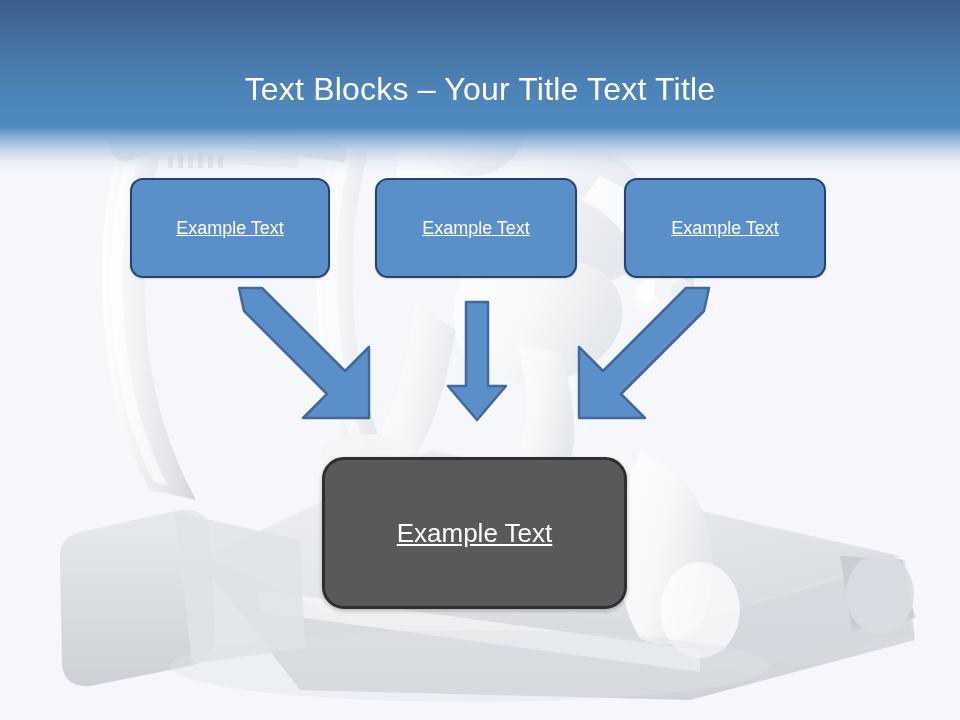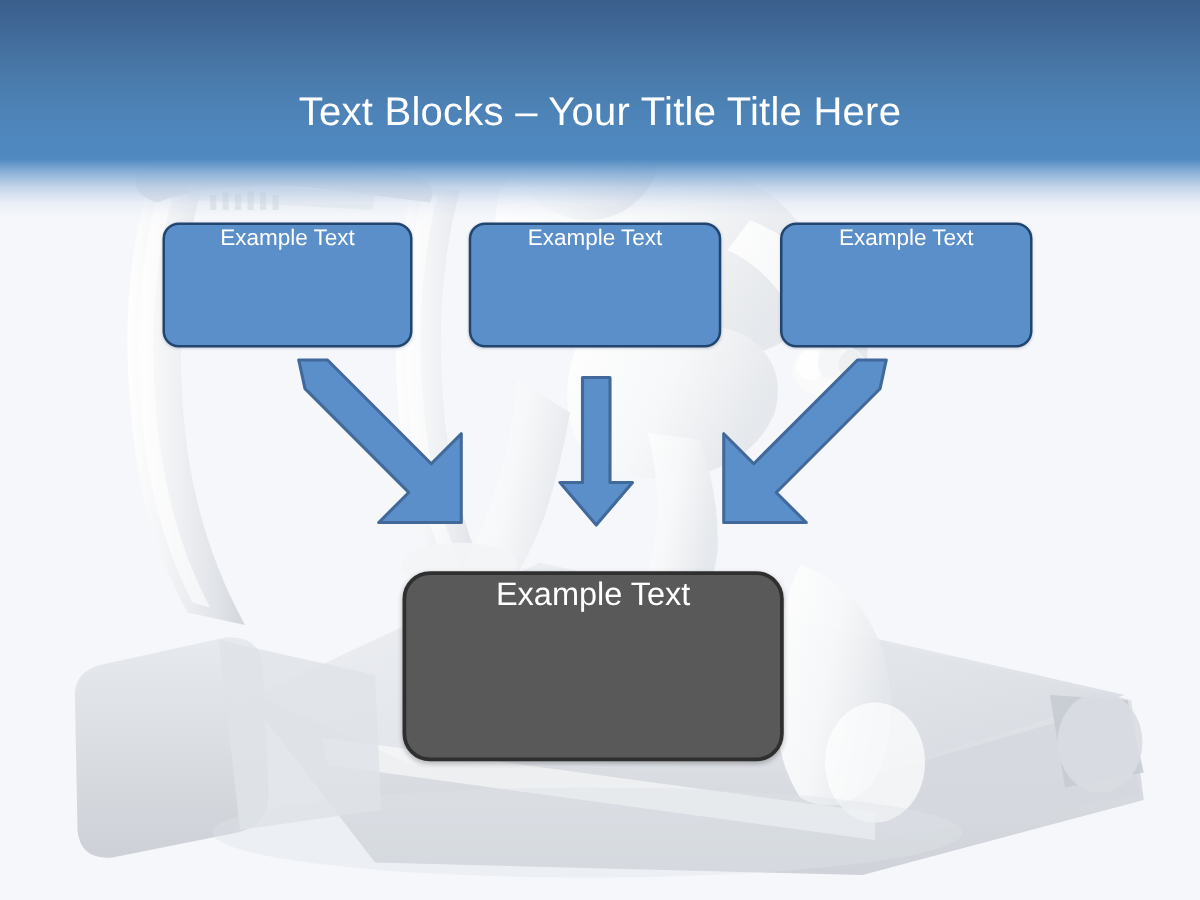--- a/index.html
+++ b/index.html
@@ -83,25 +83,26 @@
     width: 960px;
     height: 720px;
     z-index: 5;
   }
 
   
   .textbox {
     position: absolute;
     box-sizing: border-box;
     display: flex;
-    align-items: flex-start;
+    align-items: center;
     justify-content: center;
     text-align: center;
     color: #ffffff;
     z-index: 6;
+    text-decoration: underline;
   }
   .textbox.blue {
     background: #5b8fc9;
     border: 2px solid #21456f;
     border-radius: 13px;
     font-size: 18px;
     box-shadow: 0 1px 2px rgba(40,60,90,0.18);
   }
   .textbox.dark {
     background: #595959;
@@ -217,21 +218,21 @@
     </g>
 
     <ellipse cx="470" cy="120" rx="58" ry="56" fill="url(#gBody)" opacity="0.9"></ellipse>
 
     <ellipse cx="470" cy="666" rx="300" ry="36" fill="#dfe3e8" opacity="0.4"></ellipse>
   </svg>
 
   <div id="header-band"></div>
   <div id="header-fade"></div>
 
-  <h1 id="slide-title"><span class="t-strong">Text Blocks </span><span class="t-rest">– Your Title Title Here</span></h1>
+  <h1 id="slide-title"><span class="t-strong">Text Blocks </span><span class="t-rest">– Your Title Text Title</span></h1>
 
   <svg id="arrows" viewBox="0 0 960 720" xmlns="http://www.w3.org/2000/svg">
 
     <g>
       <polygon points="239,288 262,288 345,371 369,347 369,418 303,418 327,394 244,311" fill="#5b8fc9" stroke="#41699b" stroke-width="2.5" stroke-linejoin="round"></polygon>
     </g>
 
     <g>
       <polygon points="466,302 488,302 488,386 506,386 477,420 448,386 466,386" fill="#5b8fc9" stroke="#41699b" stroke-width="2.5" stroke-linejoin="round"></polygon>
     </g>

